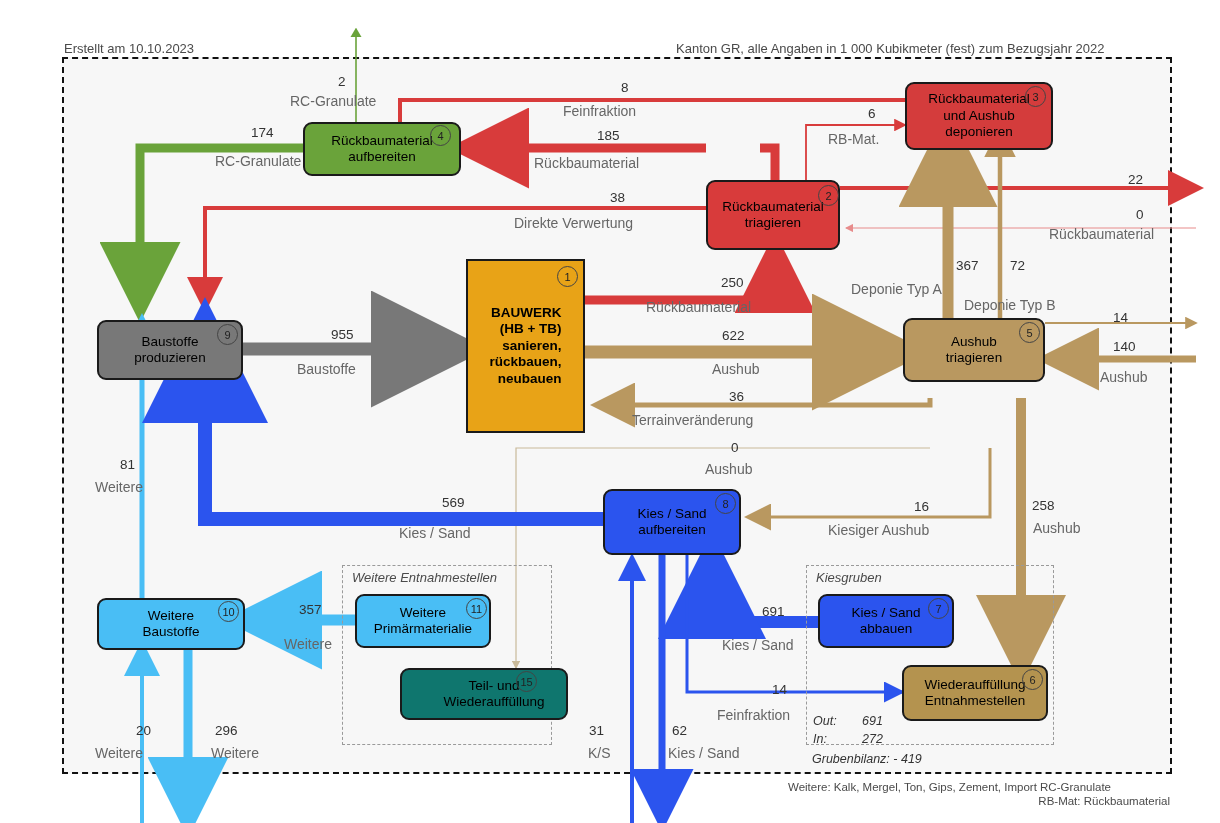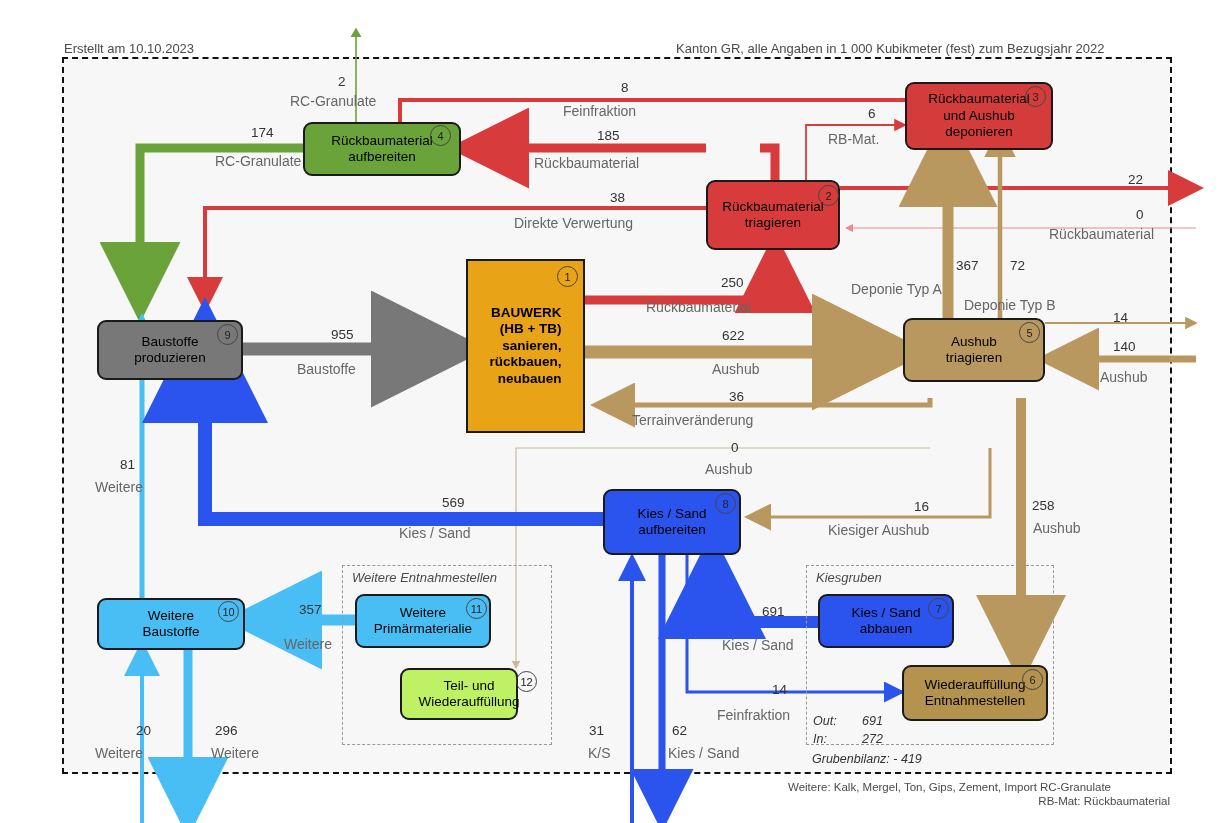--- a/index.html
+++ b/index.html
@@ -201,25 +201,25 @@
 Baustoffe</span>
   </div>
   <div class="num" style="left:218px;top:601px;">10</div>
 
   <div class="node" style="left:355px;top:594px;width:136px;height:54px;background:#49BEF5;">
     <span class="lbl" style="white-space:pre-line;">Weitere
 Primärmaterialie</span>
   </div>
   <div class="num" style="left:466px;top:598px;">11</div>
 
-  <div class="node" style="left:400px;top:668px;width:118px;height:52px;background:#bef264;padding-left:20px;">
+  <div class="node" style="left:400px;top:668px;width:168px;height:52px;background:#0f766e;padding-left:20px;">
     <span class="lbl" style="white-space:pre-line;">Teil- und
 Wiederauffüllung</span>
   </div>
-  <div class="num" style="left:516px;top:671px;">12</div>
+  <div class="num" style="left:516px;top:671px;">15</div>
 
   <div class="flbl v" style="left:338px;top:74px;">2</div>
   <div class="flbl sub" style="left:290px;top:93px;">RC-Granulate</div>
 
   <div class="flbl v" style="left:251px;top:125px;">174</div>
   <div class="flbl sub" style="left:215px;top:153px;">RC-Granulate</div>
 
   <div class="flbl v" style="left:621px;top:80px;">8</div>
   <div class="flbl sub" style="left:563px;top:103px;">Feinfraktion</div>
 

